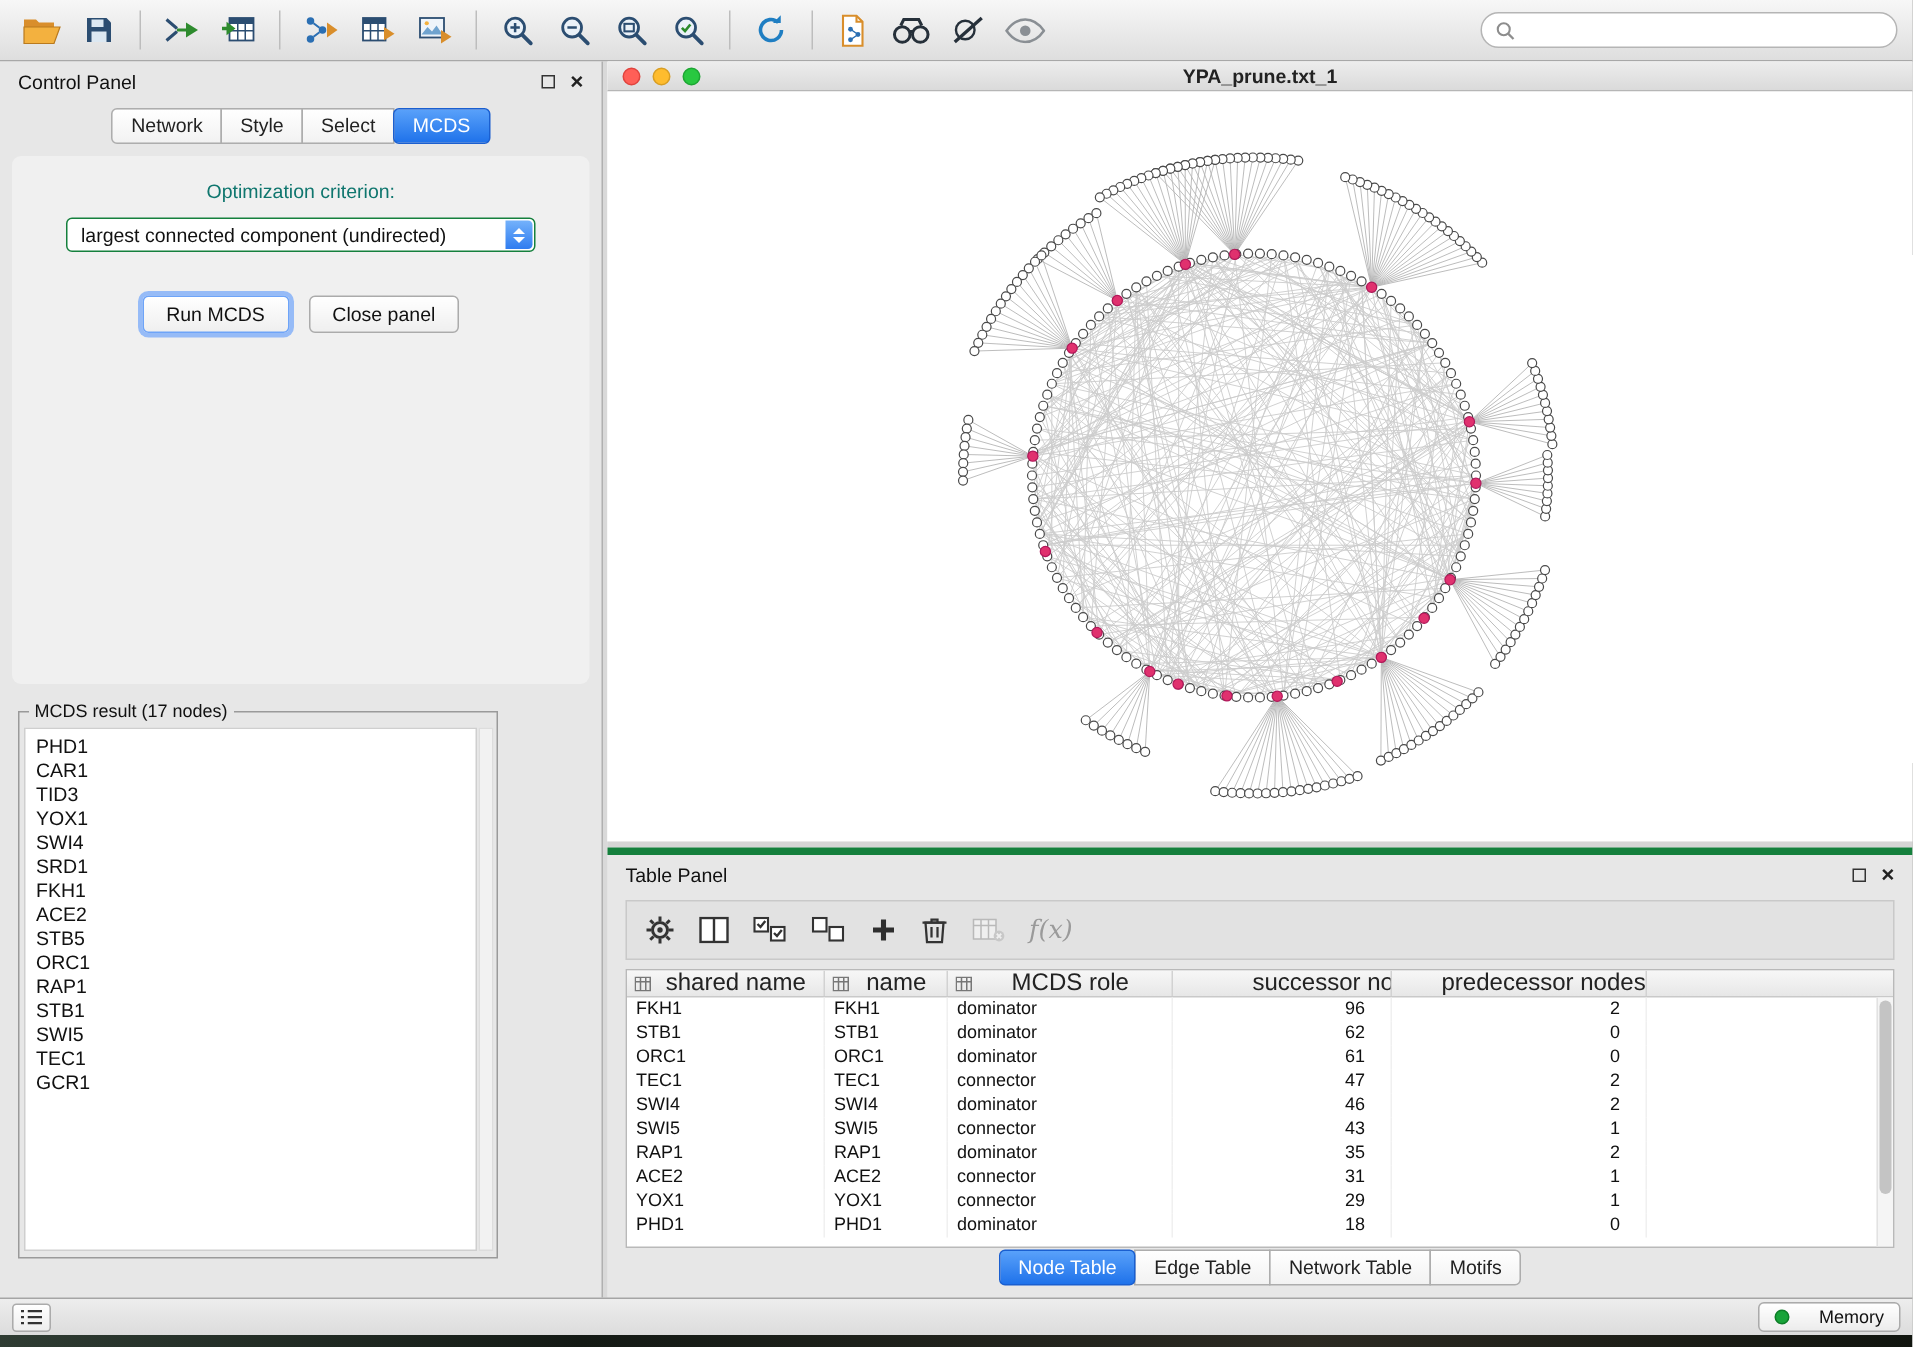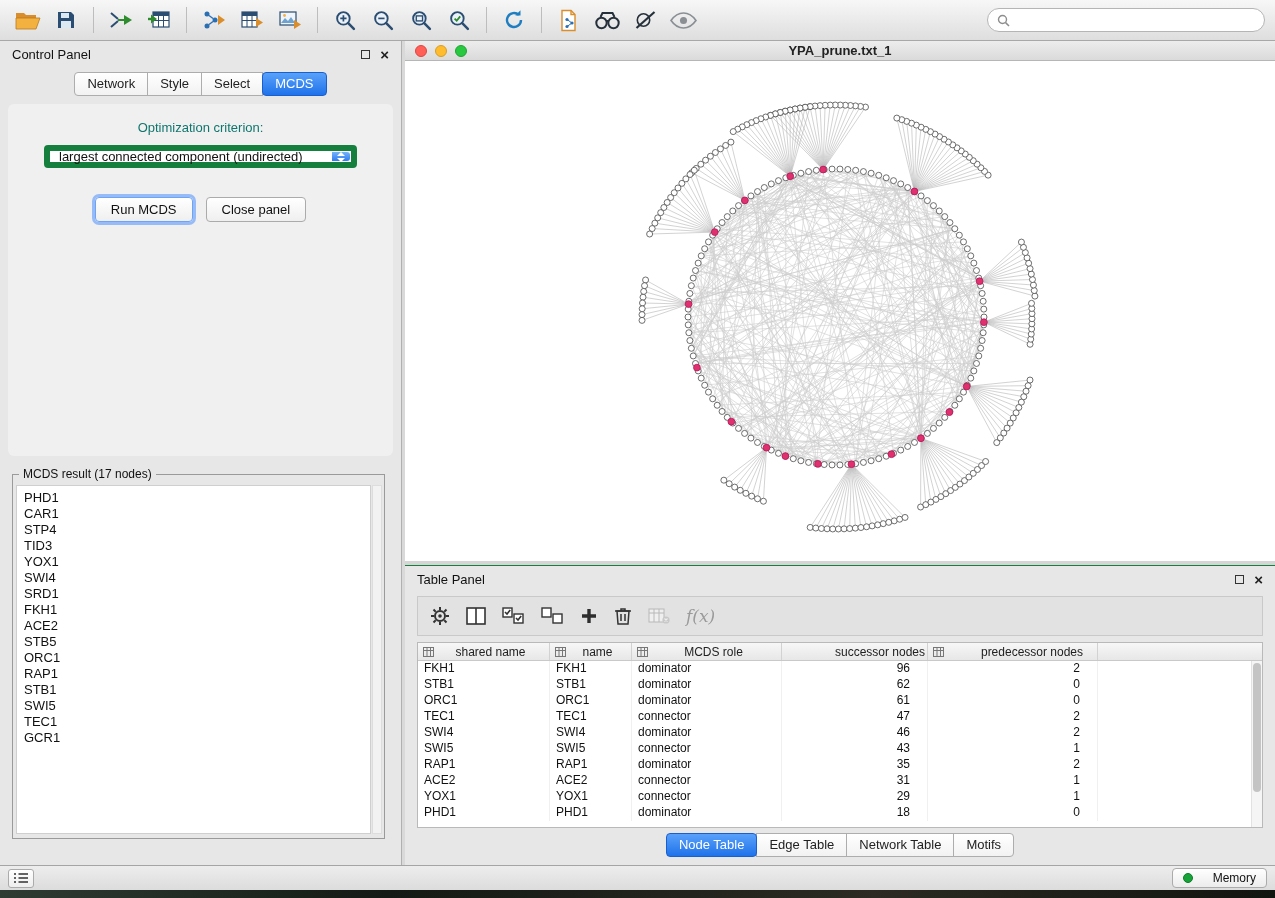--- a/index.html
+++ b/index.html
@@ -28,33 +28,33 @@
   .close-x { font-size:15px; font-weight:bold; color:#222; line-height:1; }
   .ctabs { display:flex; justify-content:center; margin-top:4px; }
   .seg-tab { font-size:13px; font-family:"Liberation Sans",sans-serif; padding:3px 12px 4px;
     background:linear-gradient(#ffffff,#f2f2f2); border:1px solid #adadad; margin-left:-1px; color:#222; cursor:default; }
   .seg-tab:first-child { border-radius:4px 0 0 4px; margin-left:0; }
   .seg-tab:last-child { border-radius:0 4px 4px 0; }
   .seg-tab.active { background:linear-gradient(#59a1fa,#1f72ea); border-color:#1a5fd0; color:#fff;
     border-radius:4px; position:relative; z-index:1; }
   .inner-panel { margin:8px 8px 0 8px; height:352px; background:#f0f0f0; border-radius:6px; padding-top:16px; }
   .opt-label { text-align:center; font-size:13px; color:#0f766e; }
-  .combo { margin:10px auto 0; width:313px; height:23px; background:#fff; border:6px solid #15803d;
+  .combo { margin:10px auto 0; width:313px; height:23px; background:#fff; border:1px solid #15803d;
     border-radius:4px; display:flex; align-items:center; font-size:13px; padding-left:9px; position:relative; }
   .combo-value { color:#111; }
   .stepper { position:absolute; right:1px; top:1px; bottom:1px; width:18px;
     background:linear-gradient(#74b2fb,#2f7cf0); border-radius:0 3px 3px 0;
     display:flex; flex-direction:column; align-items:center; justify-content:center; gap:2px; }
   .car-up { width:0; height:0; border-left:4px solid transparent; border-right:4px solid transparent; border-bottom:4px solid #fff; }
   .car-dn { width:0; height:0; border-left:4px solid transparent; border-right:4px solid transparent; border-top:4px solid #fff; }
   .btnrow { display:flex; justify-content:center; gap:13px; margin-top:29px; }
   .btn { font-size:13px; font-family:"Liberation Sans",sans-serif; padding:4px 15px;
     background:linear-gradient(#ffffff,#efefef); border:1px solid #ababab; border-radius:4px; color:#111; cursor:default; }
   .btn.focusring { box-shadow:0 0 0 3px rgba(77,144,254,.55); border-color:#6ea4f8; }
-  .result-group { position:absolute; left:12px; width:373px; top:426px; height:372px;
+  .result-group { position:absolute; left:12px; width:320px; top:426px; height:372px;
     border:1px solid #9a9a9a; background:#e7e7e7; }
   .result-group legend { font-size:12px; color:#111; padding:0 4px; margin-left:6px; }
   .result-list { position:absolute; left:3px; right:13px; top:4px; bottom:4px; background:#fff;
     border:1px solid #cfcfcf; overflow:hidden; font-size:13px; line-height:16px; padding:4px 7px; }
   .result-scroll { position:absolute; right:2px; top:4px; bottom:4px; width:10px; background:#f2f2f2; border:1px solid #ddd; }
   .list-item { color:#111; }
 
   
   .vsplit { position:absolute; left:402px; width:3px; top:41px; bottom:25px; background:#d9d9d9; }
   .network-view { position:absolute; left:405px; right:0; top:41px; height:520px; background:#fff; }
@@ -63,28 +63,28 @@
   .tl { width:12px; height:12px; border-radius:50%; display:inline-block; }
   .tl.red { background:#ff5f57; border:1px solid #e0443e; }
   .tl.yellow { background:#febc2e; border:1px solid #d89e24; }
   .tl.green { background:#28c840; border:1px solid #1da633; }
   .net-title { position:absolute; left:0; right:0; text-align:center; font-size:13px; font-weight:bold; color:#222; }
   .net-canvas { position:absolute; left:0; right:0; top:20px; bottom:0; background:#fff; }
   .net-canvas svg { width:100%; height:100%; display:block; }
 
   
   .hsplit { position:absolute; left:405px; right:0; top:561px; height:4px; background:#d5d5d5; }
-  .table-panel { position:absolute; left:405px; right:0; top:565px; bottom:25px; background:#e7e7e7; border-top:1px solid #15803d; }
+  .table-panel { position:absolute; left:405px; right:0; top:565px; bottom:25px; background:#e7e7e7; border-top:5px solid #15803d; }
   .table-toolbar { margin:3px 12px 0 12px; height:40px; background:#e2e2e2; border:1px solid #c9c9c9;
     display:flex; align-items:center; gap:16px; padding:0 12px; }
   .ttbtn { display:flex; align-items:center; justify-content:center; background:transparent; border:none; cursor:default; }
   .fx { font-family:"DejaVu Serif",serif; font-style:italic; font-size:17px; color:#9a9a9a; }
   .table-wrap { position:relative; margin:6px 12px 0 12px; height:186px; background:#fff; border:1px solid #b9b9b9; overflow:hidden; }
   .thead { display:flex; height:18px; background:linear-gradient(#f7f7f7,#e7e7e7); border-bottom:1px solid #c9c9c9; }
-  .hcell { display:flex; align-items:center; gap:3px; padding:0 5px; font-size:12px; color:#222;
+  .hcell { display:flex; align-items:center; gap:3px; padding:0 5px; font-size:16px; color:#222;
     border-right:1px solid #d2d2d2; overflow:hidden; }
   .hlabel { flex:1; text-align:center; white-space:nowrap; }
   .hfill { flex:1; border-right:none; }
   .sort-caret { width:0; height:0; border-left:4px solid transparent; border-right:4px solid transparent; border-top:5px solid #555; }
   .c0 { width:132px; } .c1 { width:82px; } .c2 { width:150px; } .c3 { width:146px;gap:48px; } .c4 { width:170px;gap:28px; }
   .trow { display:flex; height:16px; }
   .tcell { font-size:12px; color:#111; padding:0 6px; white-space:nowrap; overflow:hidden; border-right:1px solid #f0f0f0; }
   .tcell.num { text-align:right; padding-right:17px; }
   .tfill { flex:1; border-right:none; }
   .vtrack { position:absolute; right:0; top:18px; bottom:0; width:11px; background:#f5f5f5; border-left:1px solid #e2e2e2; }
@@ -265,21 +265,20 @@
         <div class="btnrow">
           <button class="btn focusring">Run MCDS</button>
           <button class="btn">Close panel</button>
         </div>
       </div>
       <fieldset class="result-group">
         <legend>MCDS result (17 nodes)</legend>
         <div class="result-list">
             <div class="list-item">PHD1</div>
             <div class="list-item">CAR1</div>
-            <div class="list-item">STP4</div>
             <div class="list-item">TID3</div>
             <div class="list-item">YOX1</div>
             <div class="list-item">SWI4</div>
             <div class="list-item">SRD1</div>
             <div class="list-item">FKH1</div>
             <div class="list-item">ACE2</div>
             <div class="list-item">STB5</div>
             <div class="list-item">ORC1</div>
             <div class="list-item">RAP1</div>
             <div class="list-item">STB1</div>

